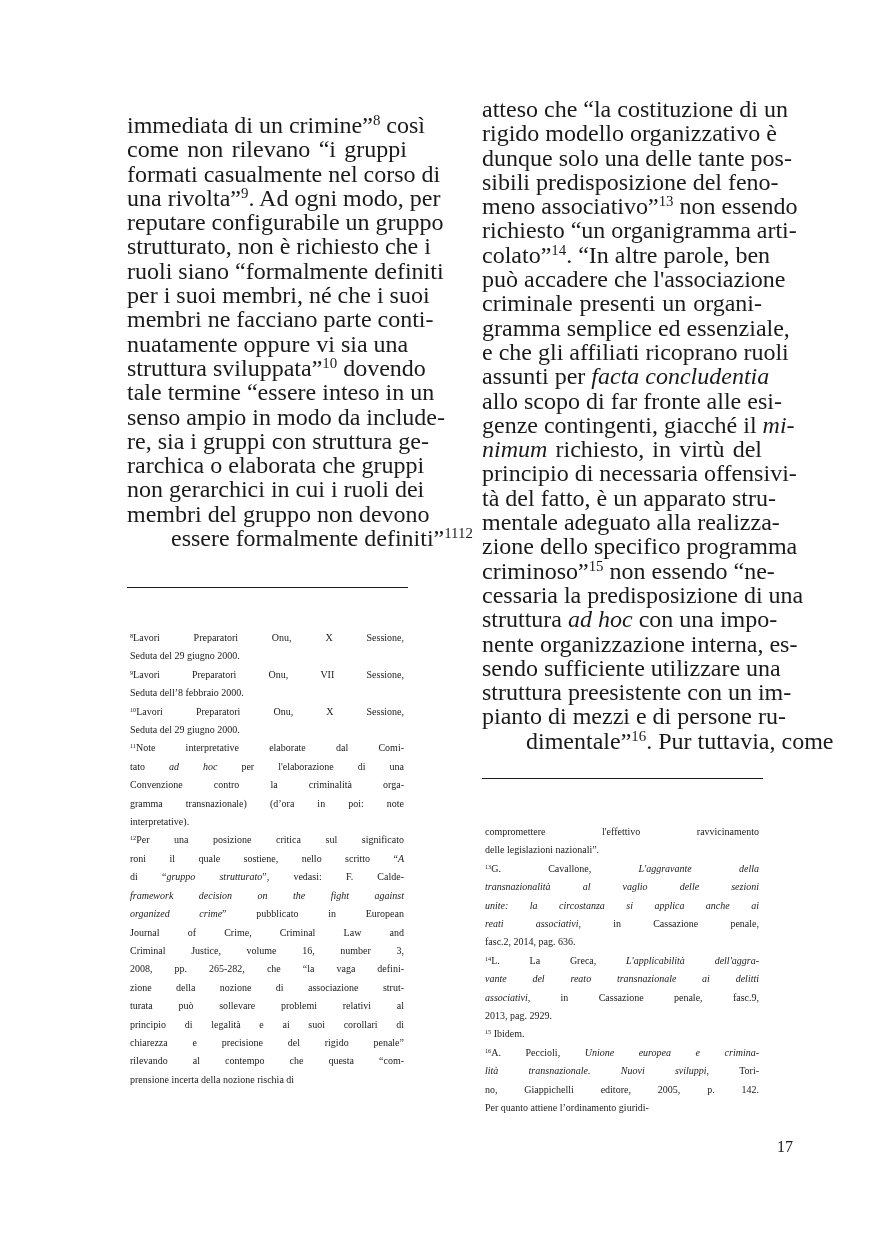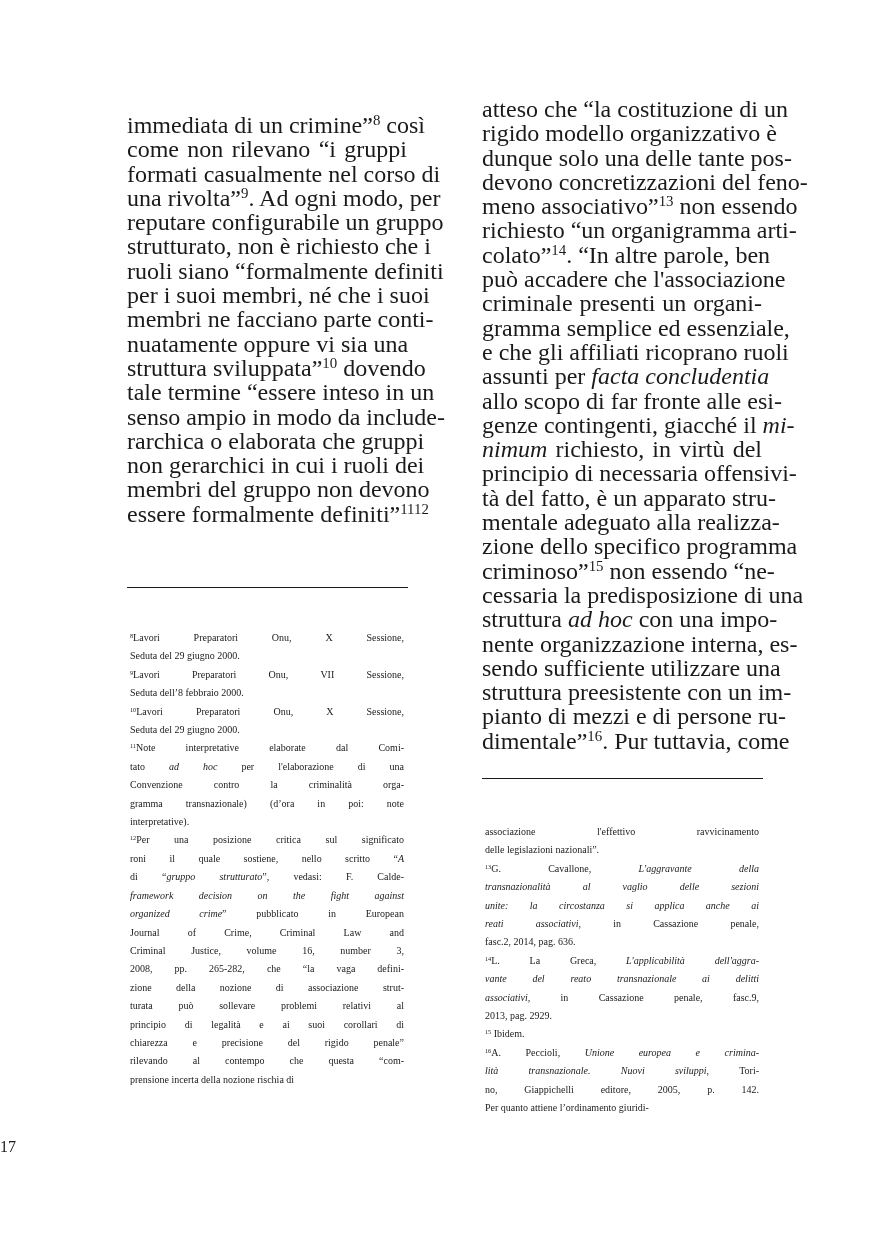--- a/index.html
+++ b/index.html
@@ -3,47 +3,48 @@
 <meta charset="utf-8">
 <style>
   html, body { margin: 0; padding: 0; background: #ffffff; }
   body { width: 875px; height: 1240px; position: relative; overflow: hidden;
          font-family: "Liberation Serif", "DejaVu Serif", serif; color: #1a1a1a; }
   .col { position: absolute; }
   .col-left { left: 127px; width: 280px; }
   .col-right { left: 482px; width: 280px; }
   .body-text { font-size: 24px; line-height: 24.3px; text-align: justify; margin: 0; }
   .body-line { display: block; text-align: justify; text-align-last: justify; white-space: nowrap; }
-  .body-line.last { text-align-last: left; }
+  .body-line.last { text-align-last: left; margin-left: 44px; }
   .rule { position: absolute; height: 0; border-top: 1.6px solid #1a1a1a; }
   .fn { font-size: 10px; line-height: 18.4px; margin: 3px; }
   .fn-line { display: block; text-align: justify; text-align-last: justify; white-space: nowrap; }
   .fn-line.last { text-align-last: left; }
   sup { font-size: 0.62em; line-height: 0; vertical-align: 0.55em; }
-  .page-number { position: absolute; left: 0; width: 775px; top: 1138px; text-align: left; font-size: 16px; }
+  .page-number { position: absolute; left: 18px; width: 775px; top: 1138px; text-align: right; font-size: 16px; }
   i { }
 </style>
 </head>
 <body>
 
 <div class="col col-left" style="top:113px;">
   <div class="body-text" id="left-body">
       <span class="body-line">immediata di un crimine”<sup>8</sup> così</span>
       <span class="body-line">come non rilevano “i gruppi</span>
       <span class="body-line">formati casualmente nel corso di</span>
       <span class="body-line">una rivolta”<sup>9</sup>. Ad ogni modo, per</span>
       <span class="body-line">reputare configurabile un gruppo</span>
       <span class="body-line">strutturato, non è richiesto che i</span>
       <span class="body-line">ruoli siano “formalmente definiti</span>
       <span class="body-line">per i suoi membri, né che i suoi</span>
       <span class="body-line">membri ne facciano parte conti-</span>
       <span class="body-line">nuatamente oppure vi sia una</span>
       <span class="body-line">struttura sviluppata”<sup>10</sup> dovendo</span>
       <span class="body-line">tale termine “essere inteso in un</span>
       <span class="body-line">senso ampio in modo da include-</span>
+      <span class="body-line">re, sia i gruppi con struttura ge-</span>
       <span class="body-line">rarchica o elaborata che gruppi</span>
       <span class="body-line">non gerarchici in cui i ruoli dei</span>
       <span class="body-line">membri del gruppo non devono</span>
       <span class="body-line last">essere formalmente definiti”<sup>1112</sup></span>
     </div>
 </div>
 <div class="rule" style="left:127px; top:587px; width:281px;"></div>
 <div class="col col-left" style="top:626px;">
   <div class="fn" id="left-fn">
       <span class="fn-line"><sup>8</sup>Lavori Preparatori Onu, X Sessione,</span>
@@ -72,21 +73,21 @@
       <span class="fn-line">rilevando al contempo che questa “com-</span>
       <span class="fn-line last">prensione incerta della nozione rischia di</span>
     </div>
 </div>
 
 <div class="col col-right" style="top:97px;">
   <div class="body-text" id="right-body">
       <span class="body-line">atteso che “la costituzione di un</span>
       <span class="body-line">rigido modello organizzativo è</span>
       <span class="body-line">dunque solo una delle tante pos-</span>
-      <span class="body-line">devono concretizzazioni del feno-</span>
+      <span class="body-line">sibili predisposizione del feno-</span>
       <span class="body-line">meno associativo”<sup>13</sup> non essendo</span>
       <span class="body-line">richiesto “un organigramma arti-</span>
       <span class="body-line">colato”<sup>14</sup>. “In altre parole, ben</span>
       <span class="body-line">può accadere che l'associazione</span>
       <span class="body-line">criminale presenti un organi-</span>
       <span class="body-line">gramma semplice ed essenziale,</span>
       <span class="body-line">e che gli affiliati ricoprano ruoli</span>
       <span class="body-line">assunti per <i>facta concludentia</i></span>
       <span class="body-line">allo scopo di far fronte alle esi-</span>
       <span class="body-line">genze contingenti, giacché il <i>mi-</i></span>
@@ -101,21 +102,21 @@
       <span class="body-line">nente organizzazione interna, es-</span>
       <span class="body-line">sendo sufficiente utilizzare una</span>
       <span class="body-line">struttura preesistente con un im-</span>
       <span class="body-line">pianto di mezzi e di persone ru-</span>
       <span class="body-line last">dimentale”<sup>16</sup>. Pur tuttavia, come</span>
     </div>
 </div>
 <div class="rule" style="left:482px; top:778px; width:281px;"></div>
 <div class="col col-right" style="top:820px;">
   <div class="fn" id="right-fn">
-      <span class="fn-line">associazione l'effettivo ravvicinamento</span>
+      <span class="fn-line">compromettere l'effettivo ravvicinamento</span>
       <span class="fn-line last">delle legislazioni nazionali”.</span>
       <span class="fn-line"><sup>13</sup>G. Cavallone, <i>L'aggravante della</i></span>
       <span class="fn-line"><i>transnazionalità al vaglio delle sezioni</i></span>
       <span class="fn-line"><i>unite: la circostanza si applica anche ai</i></span>
       <span class="fn-line"><i>reati associativi</i>, in Cassazione penale,</span>
       <span class="fn-line last">fasc.2, 2014, pag. 636.</span>
       <span class="fn-line"><sup>14</sup>L. La Greca, <i>L'applicabilità dell'aggra-</i></span>
       <span class="fn-line"><i>vante del reato transnazionale ai delitti</i></span>
       <span class="fn-line"><i>associativi</i>, in Cassazione penale, fasc.9,</span>
       <span class="fn-line last">2013, pag. 2929.</span>

